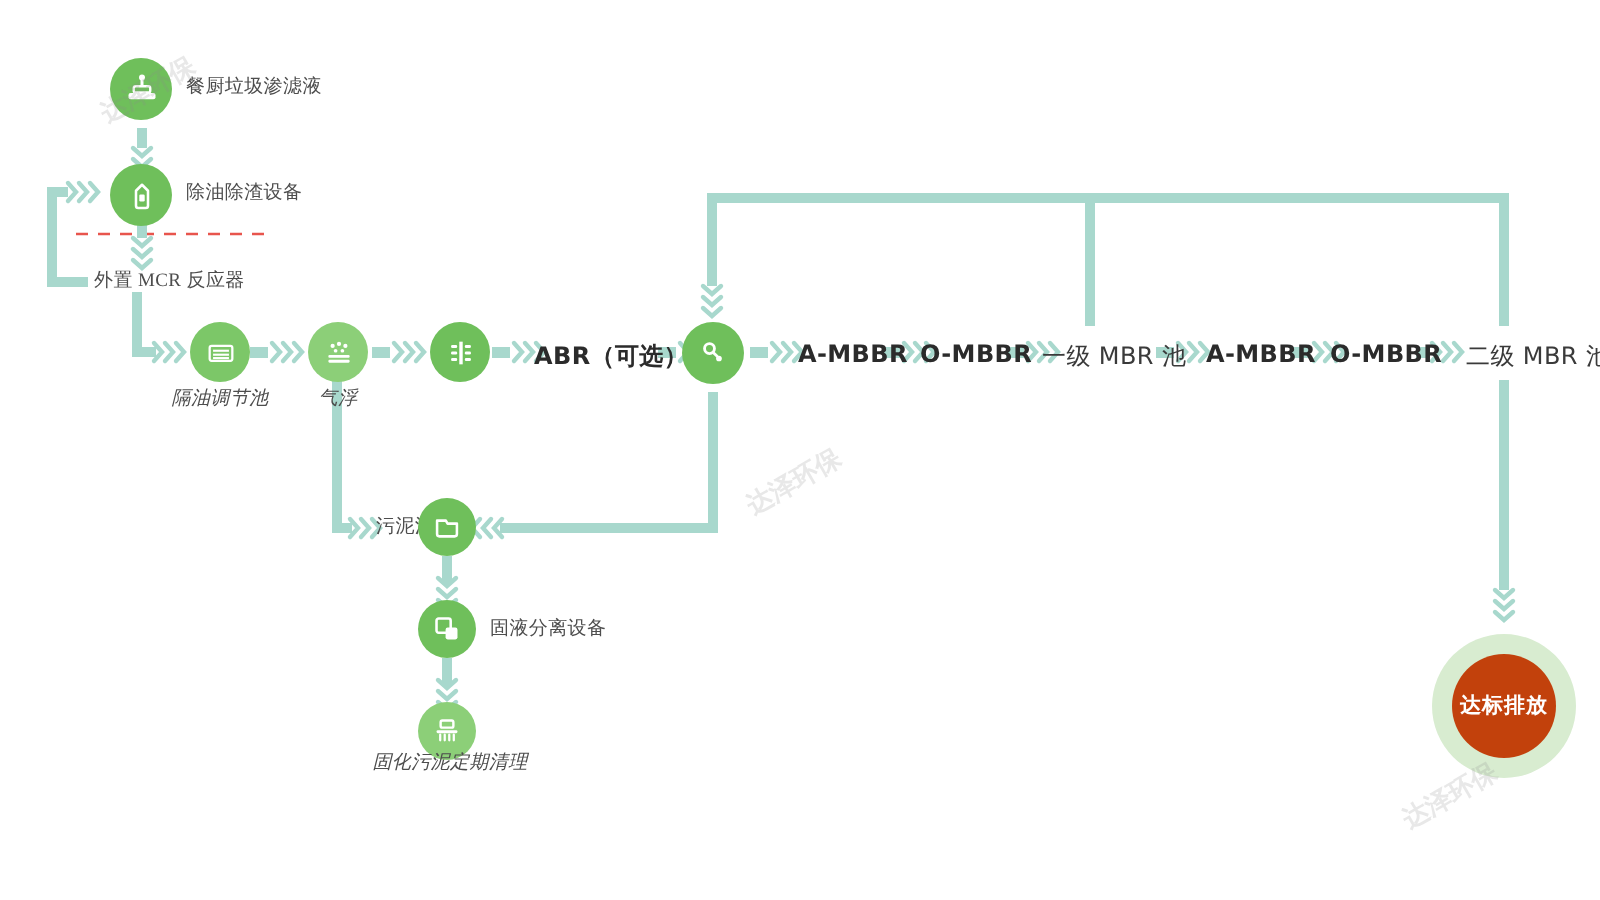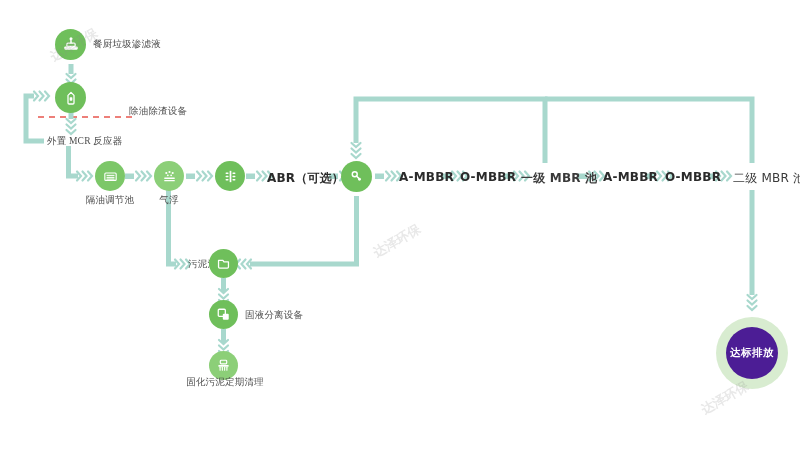--- a/index.html
+++ b/index.html
@@ -20,39 +20,39 @@
   .circ svg{display:block;}
 
   .lbl{
     position:absolute;
     color:#4d4d4d;
     font-size:9.5px;
     line-height:12px;
     white-space:pre;
     letter-spacing:.2px;
   }
-  .lbl.center{text-align:center;}
+  .lbl.center{text-align:center;font-style:italic;}
 
   .txtnode{
     position:absolute;
     color:#2b2b2b;
     font-weight:bold;
     font-size:12px;
     white-space:nowrap;
     letter-spacing:.2px;
   }
   .txtnode.thin{font-weight:normal;color:#3a3a3a;}
 
   .halo{
     position:absolute;border-radius:50%;
     background:#d8ecd0;
   }
   .outlet{
     position:absolute;border-radius:50%;
-    background:#4c1d95;
+    background:#c2410c;
     display:flex;align-items:center;justify-content:center;
     color:#ffffff;font-size:10.5px;font-weight:bold;letter-spacing:.5px;
   }
 
   .wm{
     position:absolute;
     color:rgba(140,140,140,.20);
     font-size:13px;
     font-weight:bold;
     transform:rotate(-30deg);
@@ -202,21 +202,21 @@
     </svg>
   </div>
   <div class="lbl" style="left:93px;top:38px;">餐厨垃圾渗滤液</div>
 
   <div class="circ" style="left:55px;top:82px;width:31px;height:31px;background:#6fbf5b;">
     <svg width="18" height="18" viewBox="0 0 24 24">
       <path d="M8 8.5 L12 4.5 L16 8.5 L16 18.5 Q16 20 14.5 20 L9.5 20 Q8 20 8 18.5 Z" fill="none" stroke="#fff" stroke-width="1.7" stroke-linejoin="round"></path>
       <rect x="10.2" y="11" width="3.6" height="4.6" rx="0.8" fill="#fff"></rect>
     </svg>
   </div>
-  <div class="lbl" style="left:93px;top:105px;margin-left:36px;">除油除渣设备</div>
+  <div class="lbl" style="left:93px;top:91px;">除油除渣设备</div>
 
   <div class="lbl" style="left:47px;top:135px;font-family:Liberation Serif, serif;">外置 MCR 反应器</div>
 
   <div class="circ" style="left:95px;top:161px;width:30px;height:30px;background:#7cc768;">
     <svg width="17" height="17" viewBox="0 0 24 24">
       <rect x="4" y="7" width="16" height="10.5" rx="1.4" fill="none" stroke="#fff" stroke-width="1.6"></rect>
       <line x1="6.4" y1="10.4" x2="17.6" y2="10.4" stroke="#fff" stroke-width="1.5"></line>
       <line x1="6.4" y1="13.2" x2="17.6" y2="13.2" stroke="#fff" stroke-width="1.5"></line>
       <line x1="6.4" y1="15.6" x2="17.6" y2="15.6" stroke="#fff" stroke-width="1.5"></line>
     </svg>
@@ -255,21 +255,21 @@
       <circle cx="9" cy="8.4" r="3.3" fill="none" stroke="#fff" stroke-width="1.9"></circle>
       <circle cx="15.3" cy="15" r="1.9" fill="#fff"></circle>
       <line x1="11.3" y1="10.8" x2="14.1" y2="13.5" stroke="#fff" stroke-width="1.9" stroke-linecap="round"></line>
     </svg>
   </div>
 
   <div class="txtnode" style="left:399px;top:170px;">A-MBBR</div>
 
   <div class="txtnode" style="left:460px;top:170px;">O-MBBR</div>
 
-  <div class="txtnode thin" style="left:521px;top:170px;font-weight:bold;">一级 MBR 池</div>
+  <div class="txtnode thin" style="left:521px;top:170px;">一级 MBR 池</div>
 
   <div class="txtnode" style="left:603px;top:170px;">A-MBBR</div>
 
   <div class="txtnode" style="left:665px;top:170px;">O-MBBR</div>
 
   <div class="txtnode thin" style="left:733px;top:170px;">二级 MBR 池</div>
 
   <div class="lbl" style="left:188px;top:258px;">污泥池</div>
   <div class="circ" style="left:209px;top:249px;width:29px;height:29px;background:#6fbf5b;">
     <svg width="17" height="17" viewBox="0 0 24 24">

